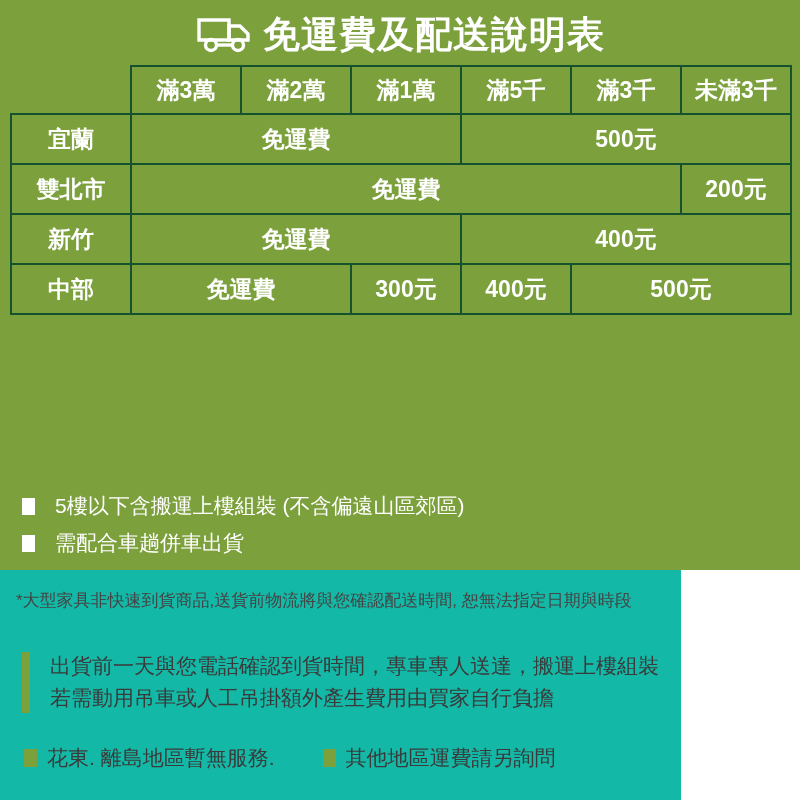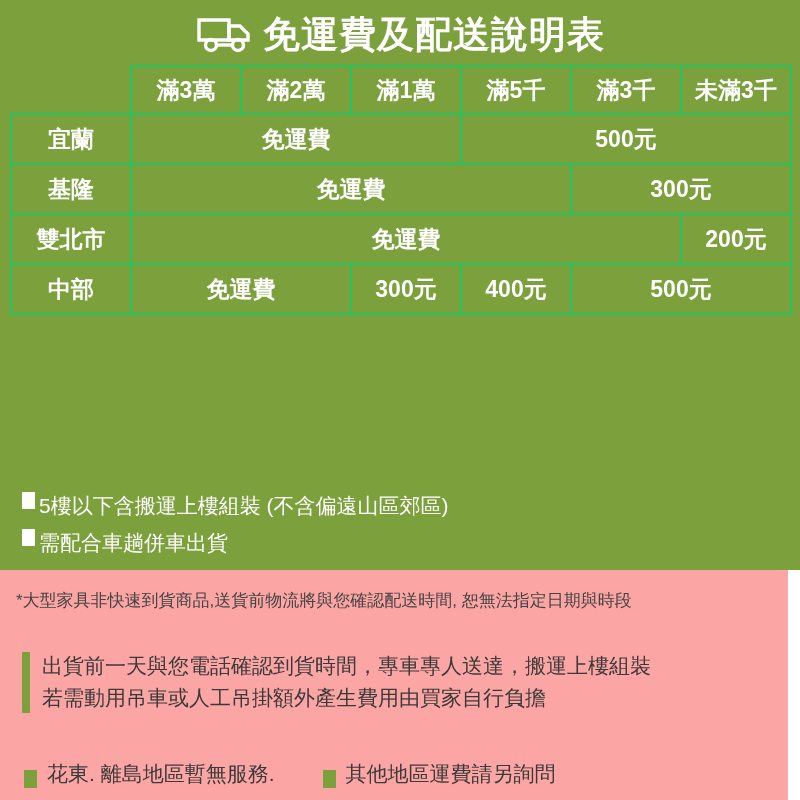--- a/index.html
+++ b/index.html
@@ -62,21 +62,21 @@
     left: 10px;
     top: 65px;
     width: 780px;
   }
   table.fee {
     border-collapse: collapse;
     width: 780px;
     table-layout: fixed;
   }
   table.fee td, table.fee th {
-    border: 2px solid #22c55e;
+    border: 2px solid #14532d;
     text-align: center;
     vertical-align: middle;
     color: #ffffff;
     font-size: 23px;
     font-weight: bold;
     height: 48px;
     padding: 0;
     white-space: nowrap;
   }
   table.fee th {
@@ -98,65 +98,65 @@
 
   
   .notes {
     position: absolute;
     left: 22px;
     top: 492px;
     width: 760px;
   }
   .note-line {
     display: flex;
-    align-items: flex-start;
-    gap: 4px;
+    align-items: center;
+    gap: 20px;
     margin-bottom: 9px;
   }
   .sq {
     display: inline-block;
     width: 13px;
     height: 17px;
     background: #ffffff;
     flex: none;
   }
   .note-text {
     font-size: 21px;
     color: #ffffff;
     font-weight: normal;
   }
 
   
   .lower {
     position: absolute;
     left: 0;
     top: 570px;
-    width: 788px;
+    width: 681px;
     height: 230px;
-    background: #fca5a5;
+    background: #14b8a6;
   }
   .asterisk-block {
     position: absolute;
     left: 16px;
     top: 18px;
     width: 770px;
   }
   .ast-line {
     font-size: 17px;
     color: #444444;
     line-height: 1.5;
     white-space: nowrap;
   }
 
   .bar-block {
     position: absolute;
     left: 22px;
     top: 82px;
     display: flex;
-    gap: 12px;
+    gap: 20px;
     align-items: flex-start;
   }
   .vbar {
     width: 8px;
     background: #7ba03c;
     flex: none;
     align-self: stretch;
   }
   .bar-text-lines {
     display: flex;
@@ -169,23 +169,22 @@
     color: #3a3a3a;
     line-height: 1.35;
     white-space: nowrap;
   }
 
   .footer-row {
     position: absolute;
     left: 24px;
     top: 174px;
     display: flex;
-    align-items: flex-end;
+    align-items: center;
     gap: 10px;
-    margin-top: 16px;
   }
   .sq-green {
     display: inline-block;
     width: 13px;
     height: 18px;
     background: #7ba03c;
     flex: none;
   }
   .footer-text {
     font-size: 21px;
@@ -236,28 +235,28 @@
           <th>未滿3千</th>
         </tr>
       </thead>
       <tbody>
         <tr>
           <td class="region-cell">宜蘭</td>
           <td colspan="3">免運費</td>
           <td colspan="3">500元</td>
         </tr>
         <tr>
-          <td class="region-cell">基隆</td>
-          <td colspan="4">免運費</td>
-          <td colspan="2">300元</td>
-        </tr>
-        <tr>
           <td class="region-cell">雙北市</td>
           <td colspan="5">免運費</td>
           <td colspan="1">200元</td>
+        </tr>
+        <tr>
+          <td class="region-cell">新竹</td>
+          <td colspan="3">免運費</td>
+          <td colspan="3">400元</td>
         </tr>
         <tr>
           <td class="region-cell">中部</td>
           <td colspan="2">免運費</td>
           <td colspan="1">300元</td>
           <td colspan="1">400元</td>
           <td colspan="2">500元</td>
         </tr>
       </tbody>
     </table>

